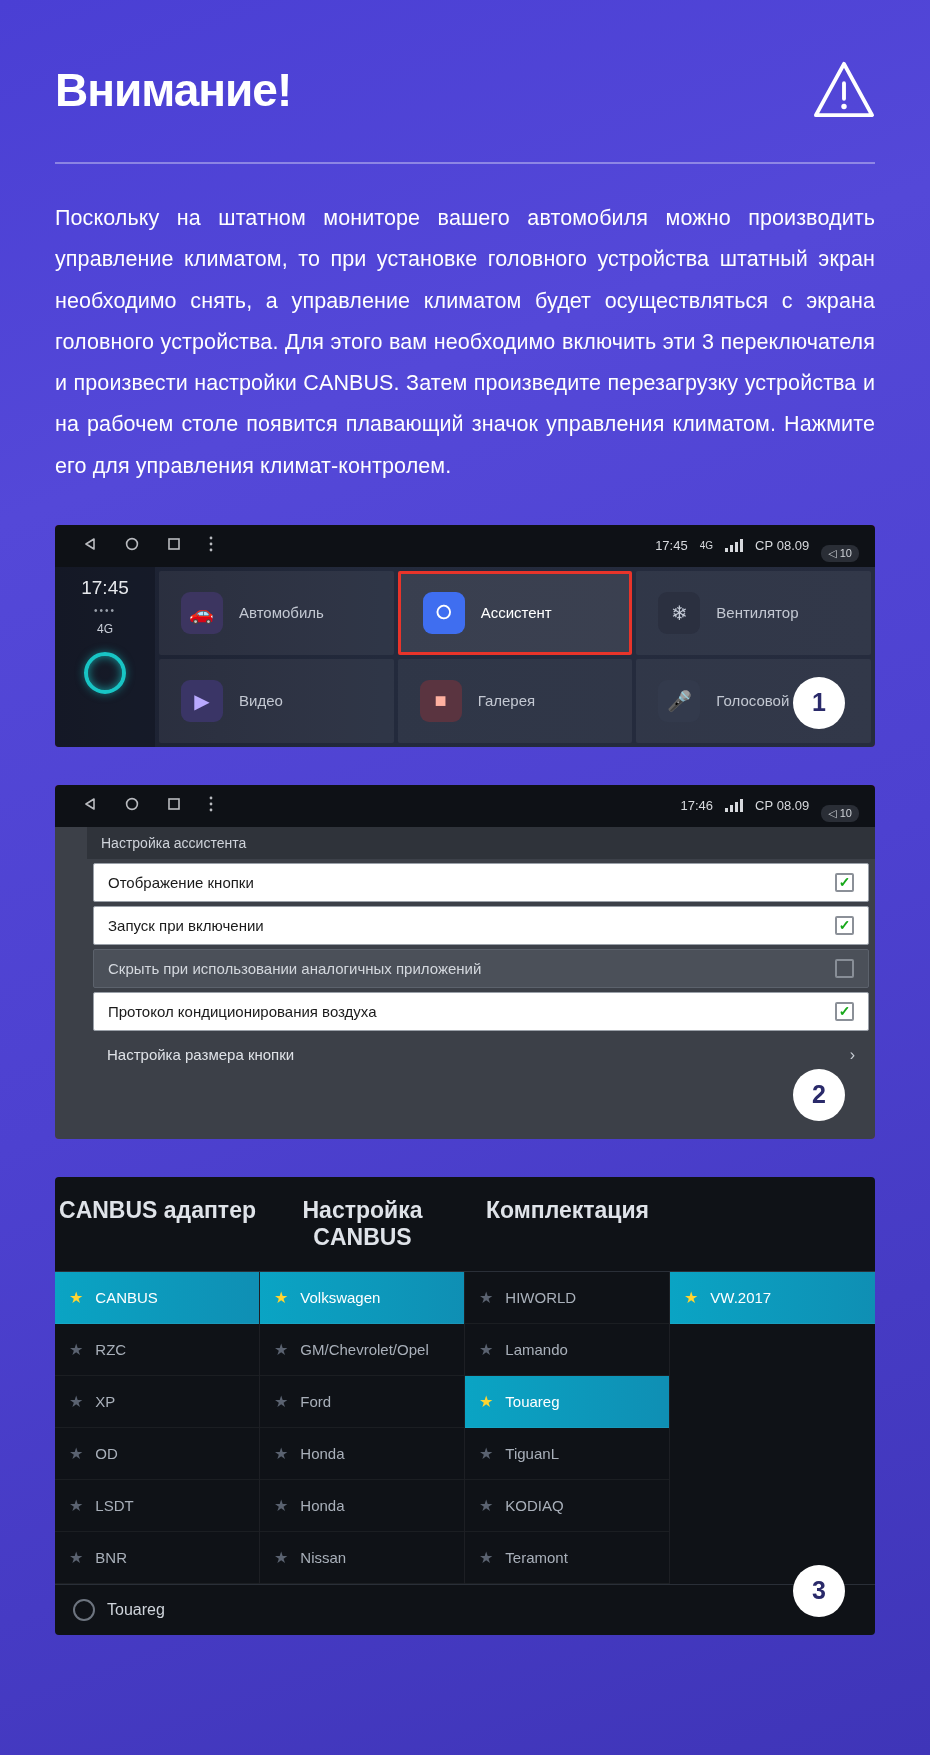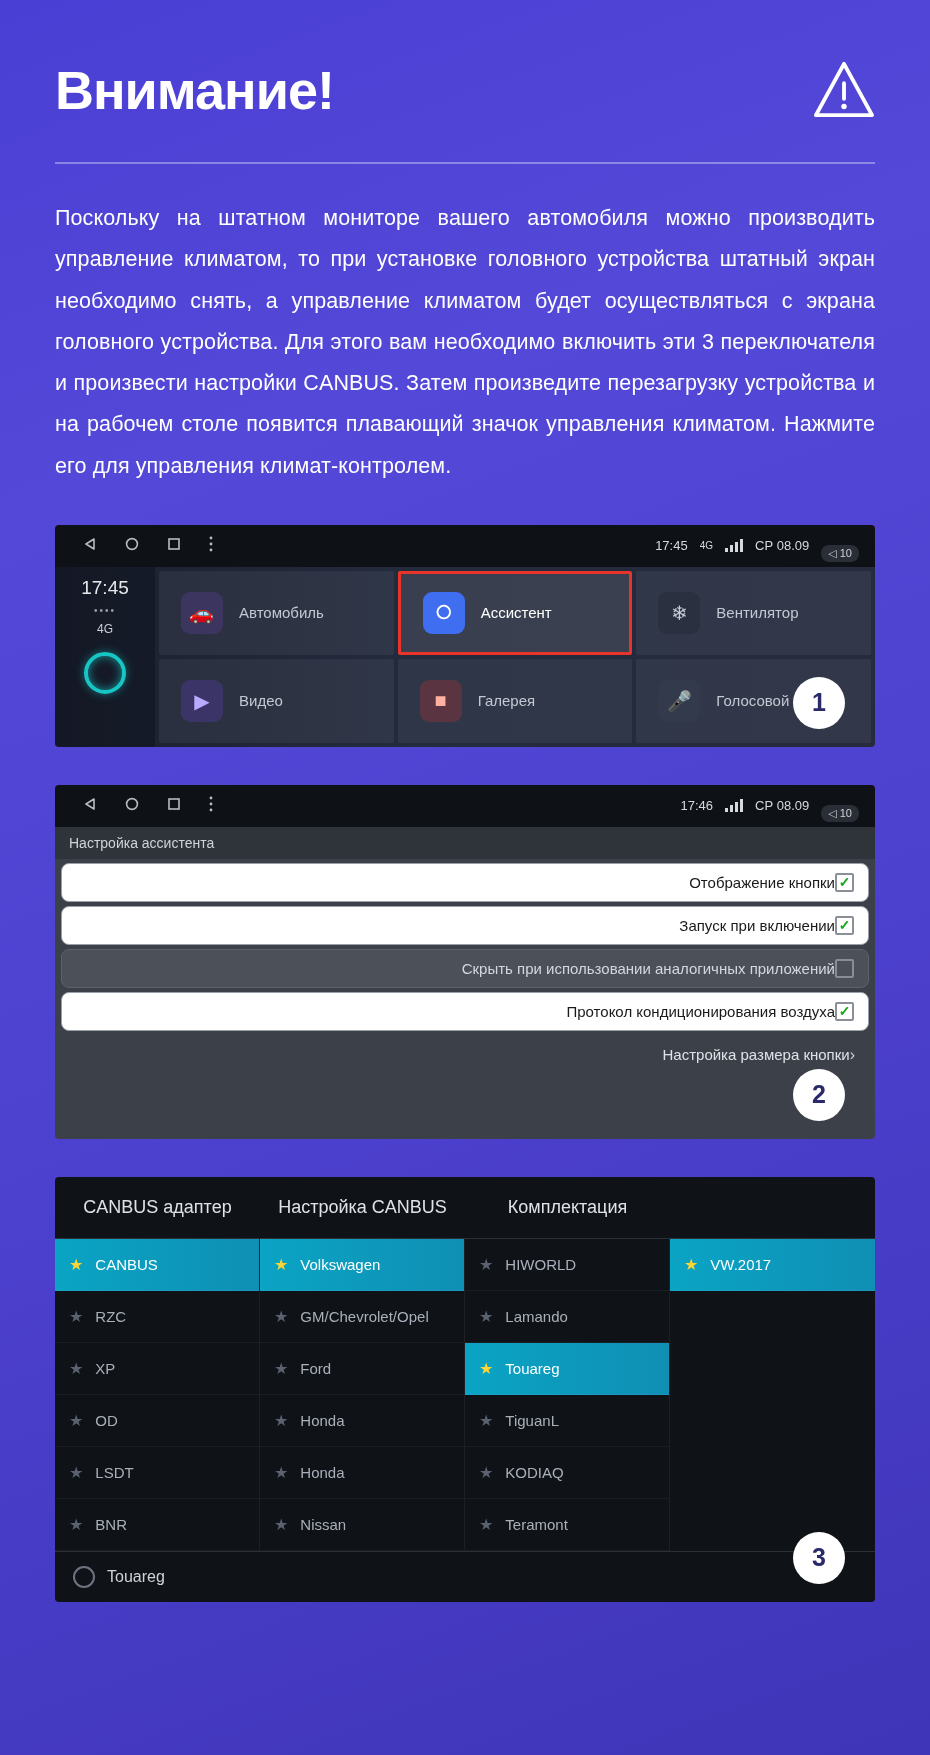--- a/index.html
+++ b/index.html
@@ -12,21 +12,21 @@
     position: relative;
   }
   .page { padding: 50px 55px 0 55px; }
 
   
   .header {
     display: flex; align-items: center; justify-content: space-between;
     padding-top: 10px;
   }
   .title {
-    font-size: 54px; font-weight: bold; letter-spacing: -1px;
+    font-size: 46px; font-weight: bold; letter-spacing: -1px;
     line-height: 1.05;
   }
   .warn-icon { width: 62px; height: 60px; }
   .divider {
     height: 2px; background: rgba(255,255,255,0.35);
     margin: 42px 0 34px 0;
   }
 
   
   .para {
@@ -114,51 +114,53 @@
   }
   .tile-ico {
     width: 42px; height: 42px; border-radius: 9px;
     display: flex; align-items: center; justify-content: center;
     font-size: 20px; flex: none;
   }
   .tile-label { font-size: 15px; color: #c3c8d2; }
   .tile.highlight .tile-label { color: #ffffff; }
 
   
-  .settings { background: #3c4048; padding-bottom: 60px; }
+  .settings { background: #3c4048; padding-bottom: 60px; padding-left: 32px; }
   .settings-head {
     background: #2f333a; color: #cfd3da;
     font-size: 14px; padding: 8px 14px;
   }
   .srow {
-    display: flex; align-items: center; justify-content: flex-end;
+    display: flex; align-items: center; justify-content: space-between;
     padding: 9px 14px; font-size: 15px; color: #1a1a1a;
-    background: #ffffff; margin: 4px 6px; border-radius: 8px;
+    background: #ffffff; margin: 4px 6px; border-radius: 2px;
     border: 1px solid #9aa0a8;
+    gap: 32px;
   }
   .srow.dim { background: #4b5059; color: #d4d8de; border-color: #5c626c; }
   .srow.plain { background: transparent; border: none; color: #dfe2e7; margin: 6px 6px; }
   .cbox {
     width: 19px; height: 19px; border: 2px solid #7d8views; border-radius: 2px;
     display: flex; align-items: center; justify-content: center;
     font-size: 14px; font-weight: bold;
   }
   .cbox { border: 2px solid #8b9098; color: #17a81a; background: #fff; }
   .cbox.off { color: transparent; background: #4b5059; border-color: #888e97; }
   .chev { color: #c9ced5; font-size: 16px; }
 
   
   .canbus { background: #0f1217; }
   .cb-head {
     display: grid; grid-template-columns: repeat(4, 1fr);
     border-bottom: 1px solid #2a2f38;
   }
   .cb-head div {
-    text-align: center; font-size: 18px; color: #dfe3e9;
+    text-align: center; font-size: 23px; color: #dfe3e9;
     padding: 20px 0;
+    font-weight: bold;
   }
   .cb-body { display: grid; grid-template-columns: repeat(4, 1fr); }
   .cb-col { border-right: 1px solid rgba(255,255,255,0.06); }
   .cb-col:last-child { border-right: none; }
   .cb-item {
     display: flex; align-items: center; gap: 12px;
     padding: 14px 14px; font-size: 15px; color: #a9b0ba;
     height: 52px;
     border-bottom: 1px solid rgba(255,255,255,0.05);
   }

